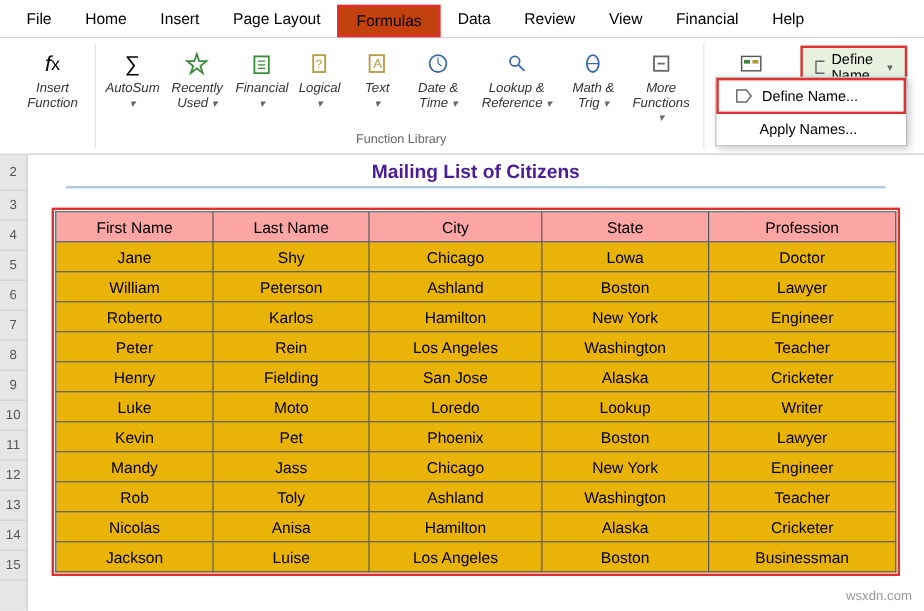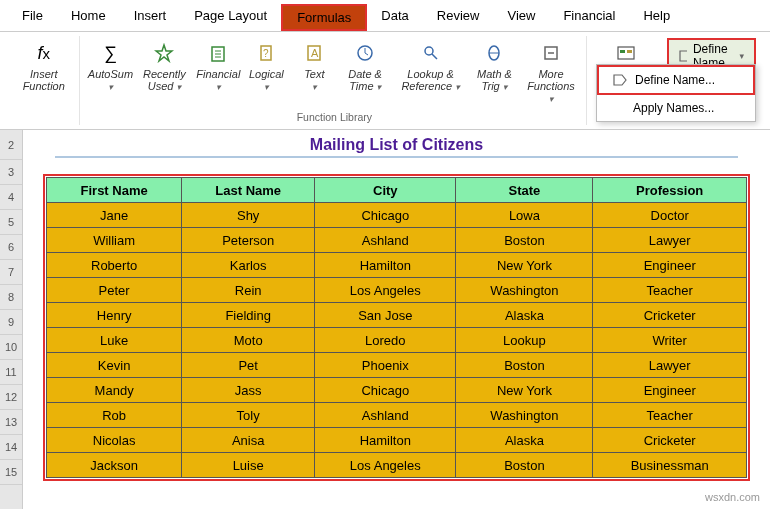--- a/index.html
+++ b/index.html
@@ -30,21 +30,21 @@
 .sheet { display: flex; height: calc(100% - 120px); }
 .rowhdrs { display: flex; flex-direction: column; background: #e6e6e6; border-right: 1px solid #ccc; }
 .rh { width: 22px; height: 25px; display: flex; align-items: center; justify-content: center; font-size: 11px; color: #555; border-bottom: 1px solid #d0d0d0; }
 .rh.first { height: 30px; }
 .grid { flex: 1; padding: 0 20px; }
 
 .title { text-align: center; font-size: 16px; font-weight: 600; color: #4c1d95; padding: 6px 0 2px; border-bottom: 2px solid #b0c8e0; margin: 0 12px; }
 .tblwrap { border: 2px solid #e03030; margin-top: 16px; padding: 1px; }
 table { border-collapse: collapse; width: 100%; }
 th, td { border: 1px solid #555; padding: 4px 6px; text-align: center; font-size: 13px; height: 25px; }
-th { background: #86efac; font-weight: 700; font-size: 13px; }
+th { background: #fca5a5; font-weight: 400; font-size: 13px; }
 td { background: #eab308; }
 
 .watermark { position: absolute; bottom: 6px; right: 10px; font-size: 11px; color: #999; }
 </style>
 </head>
 <body>
 
 <div class="tabs">
   <div class="tab">File</div>
   <div class="tab">Home</div>

